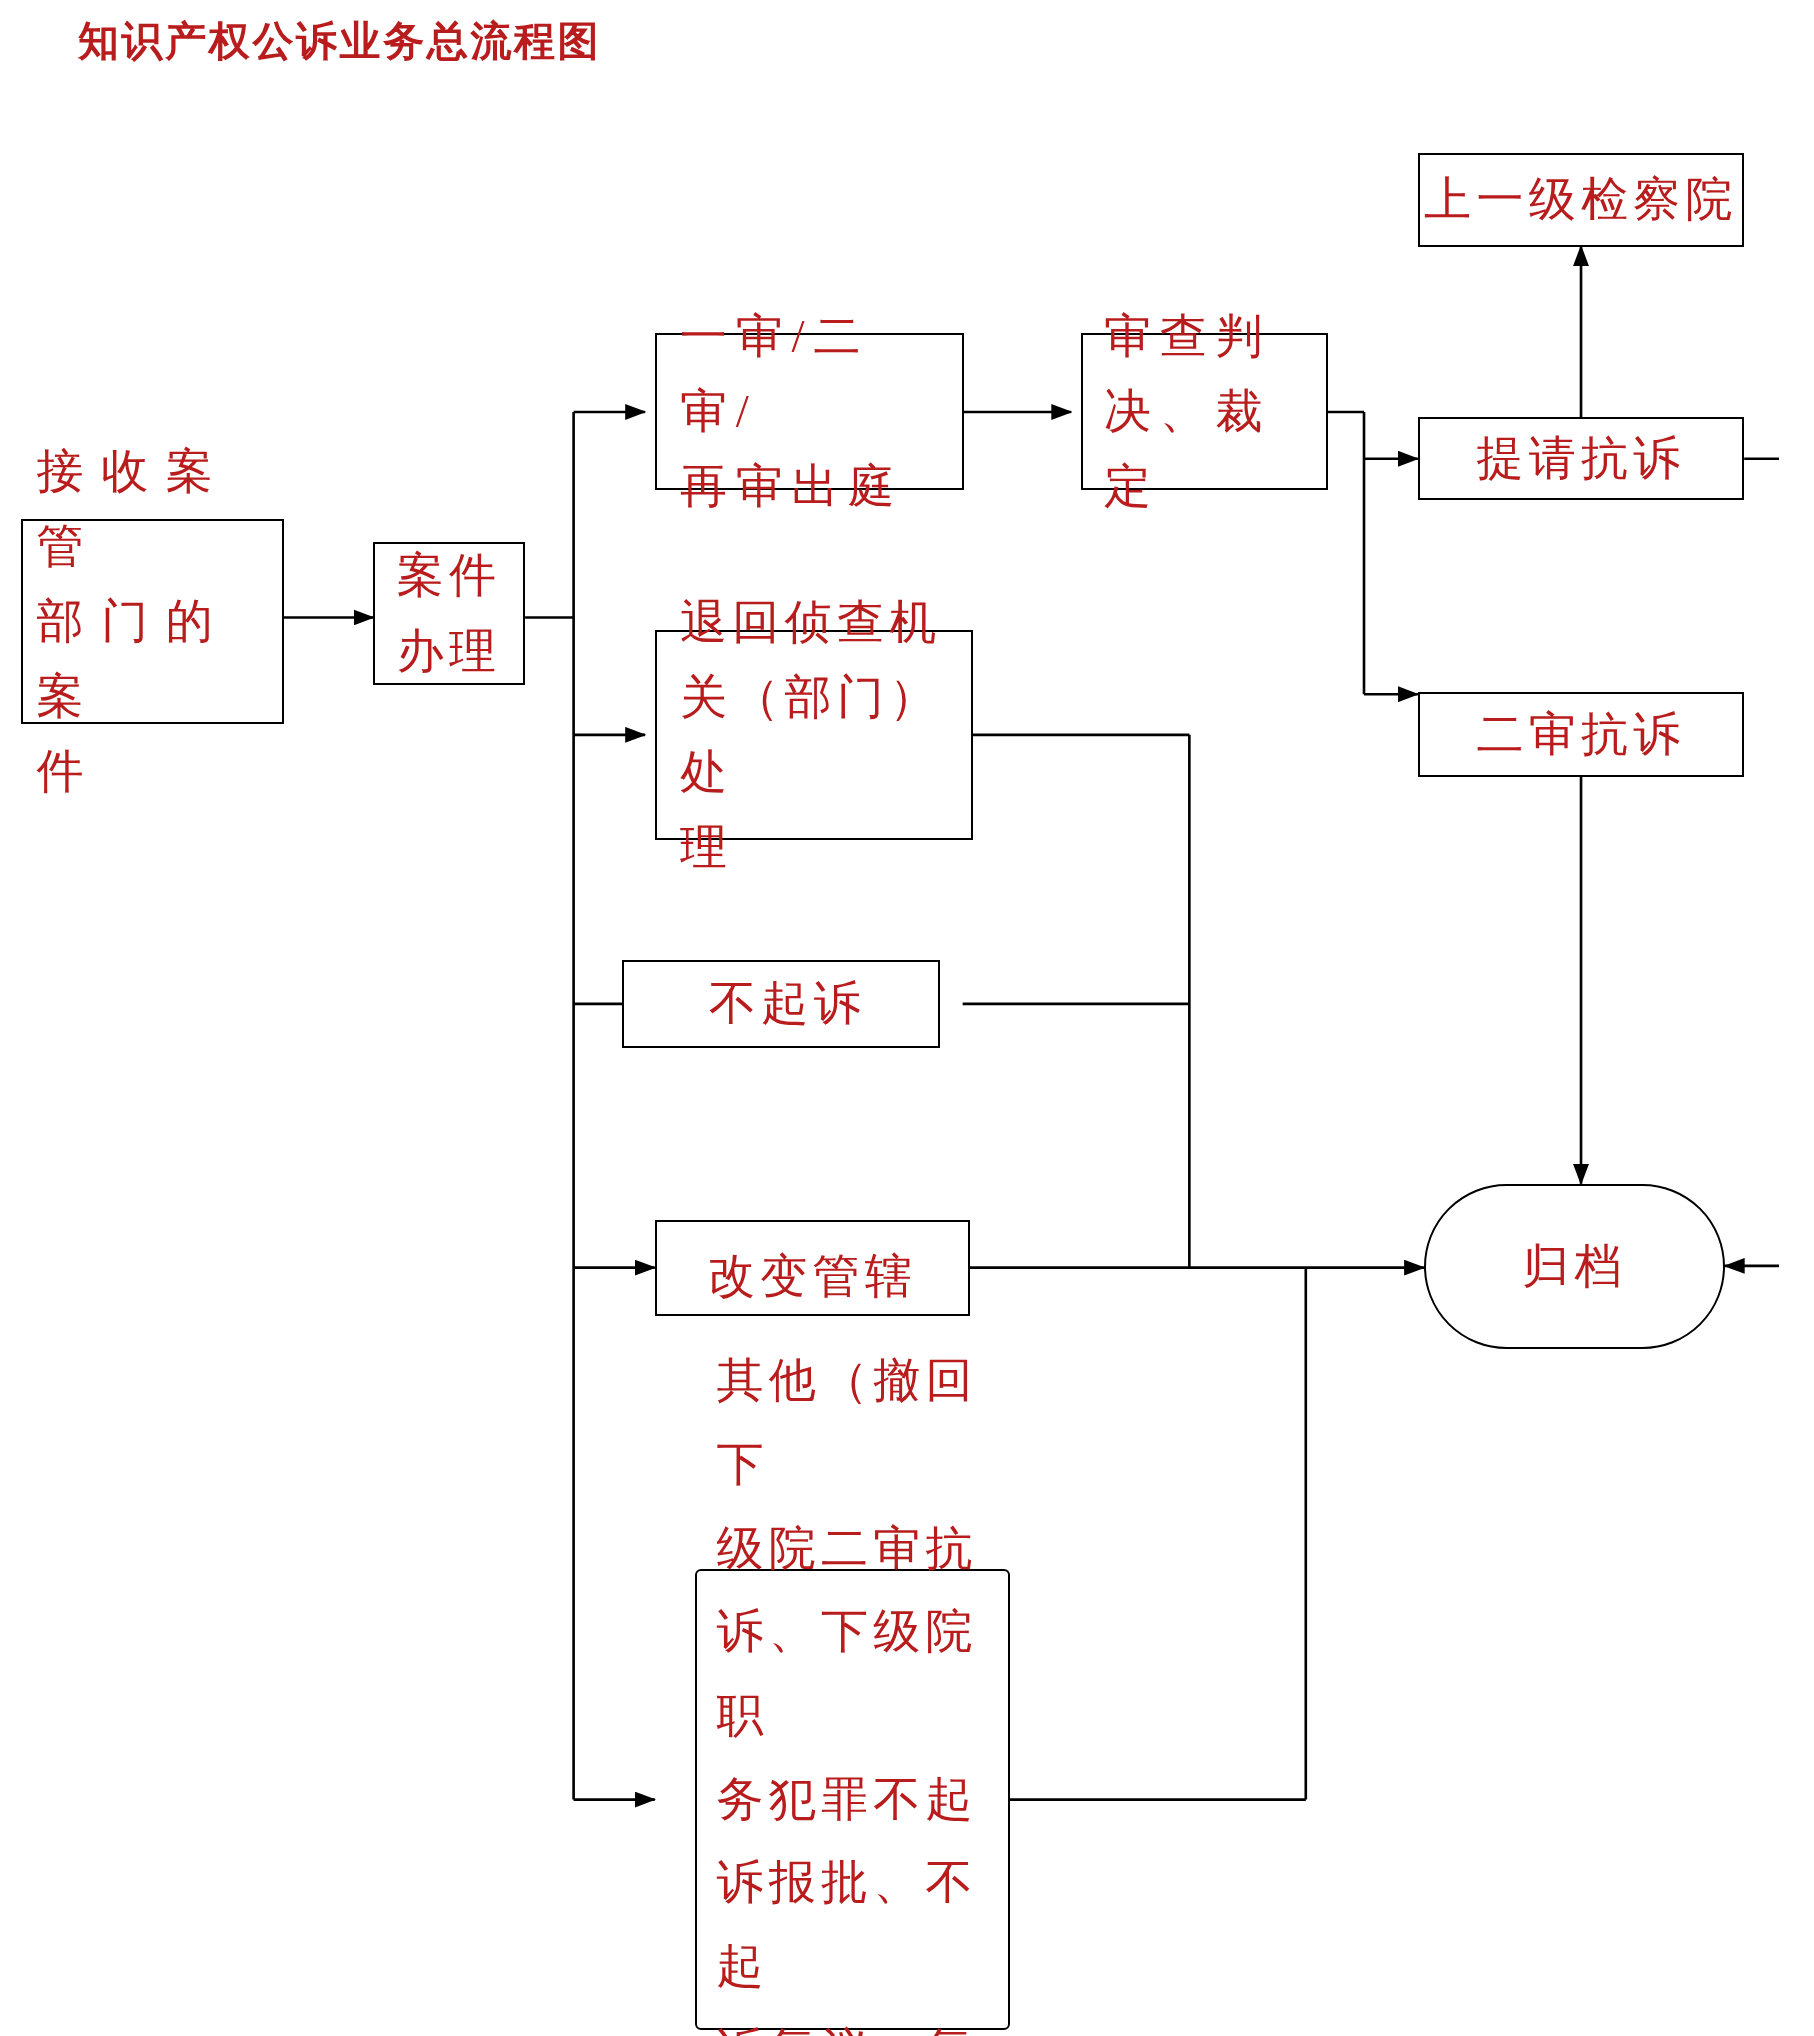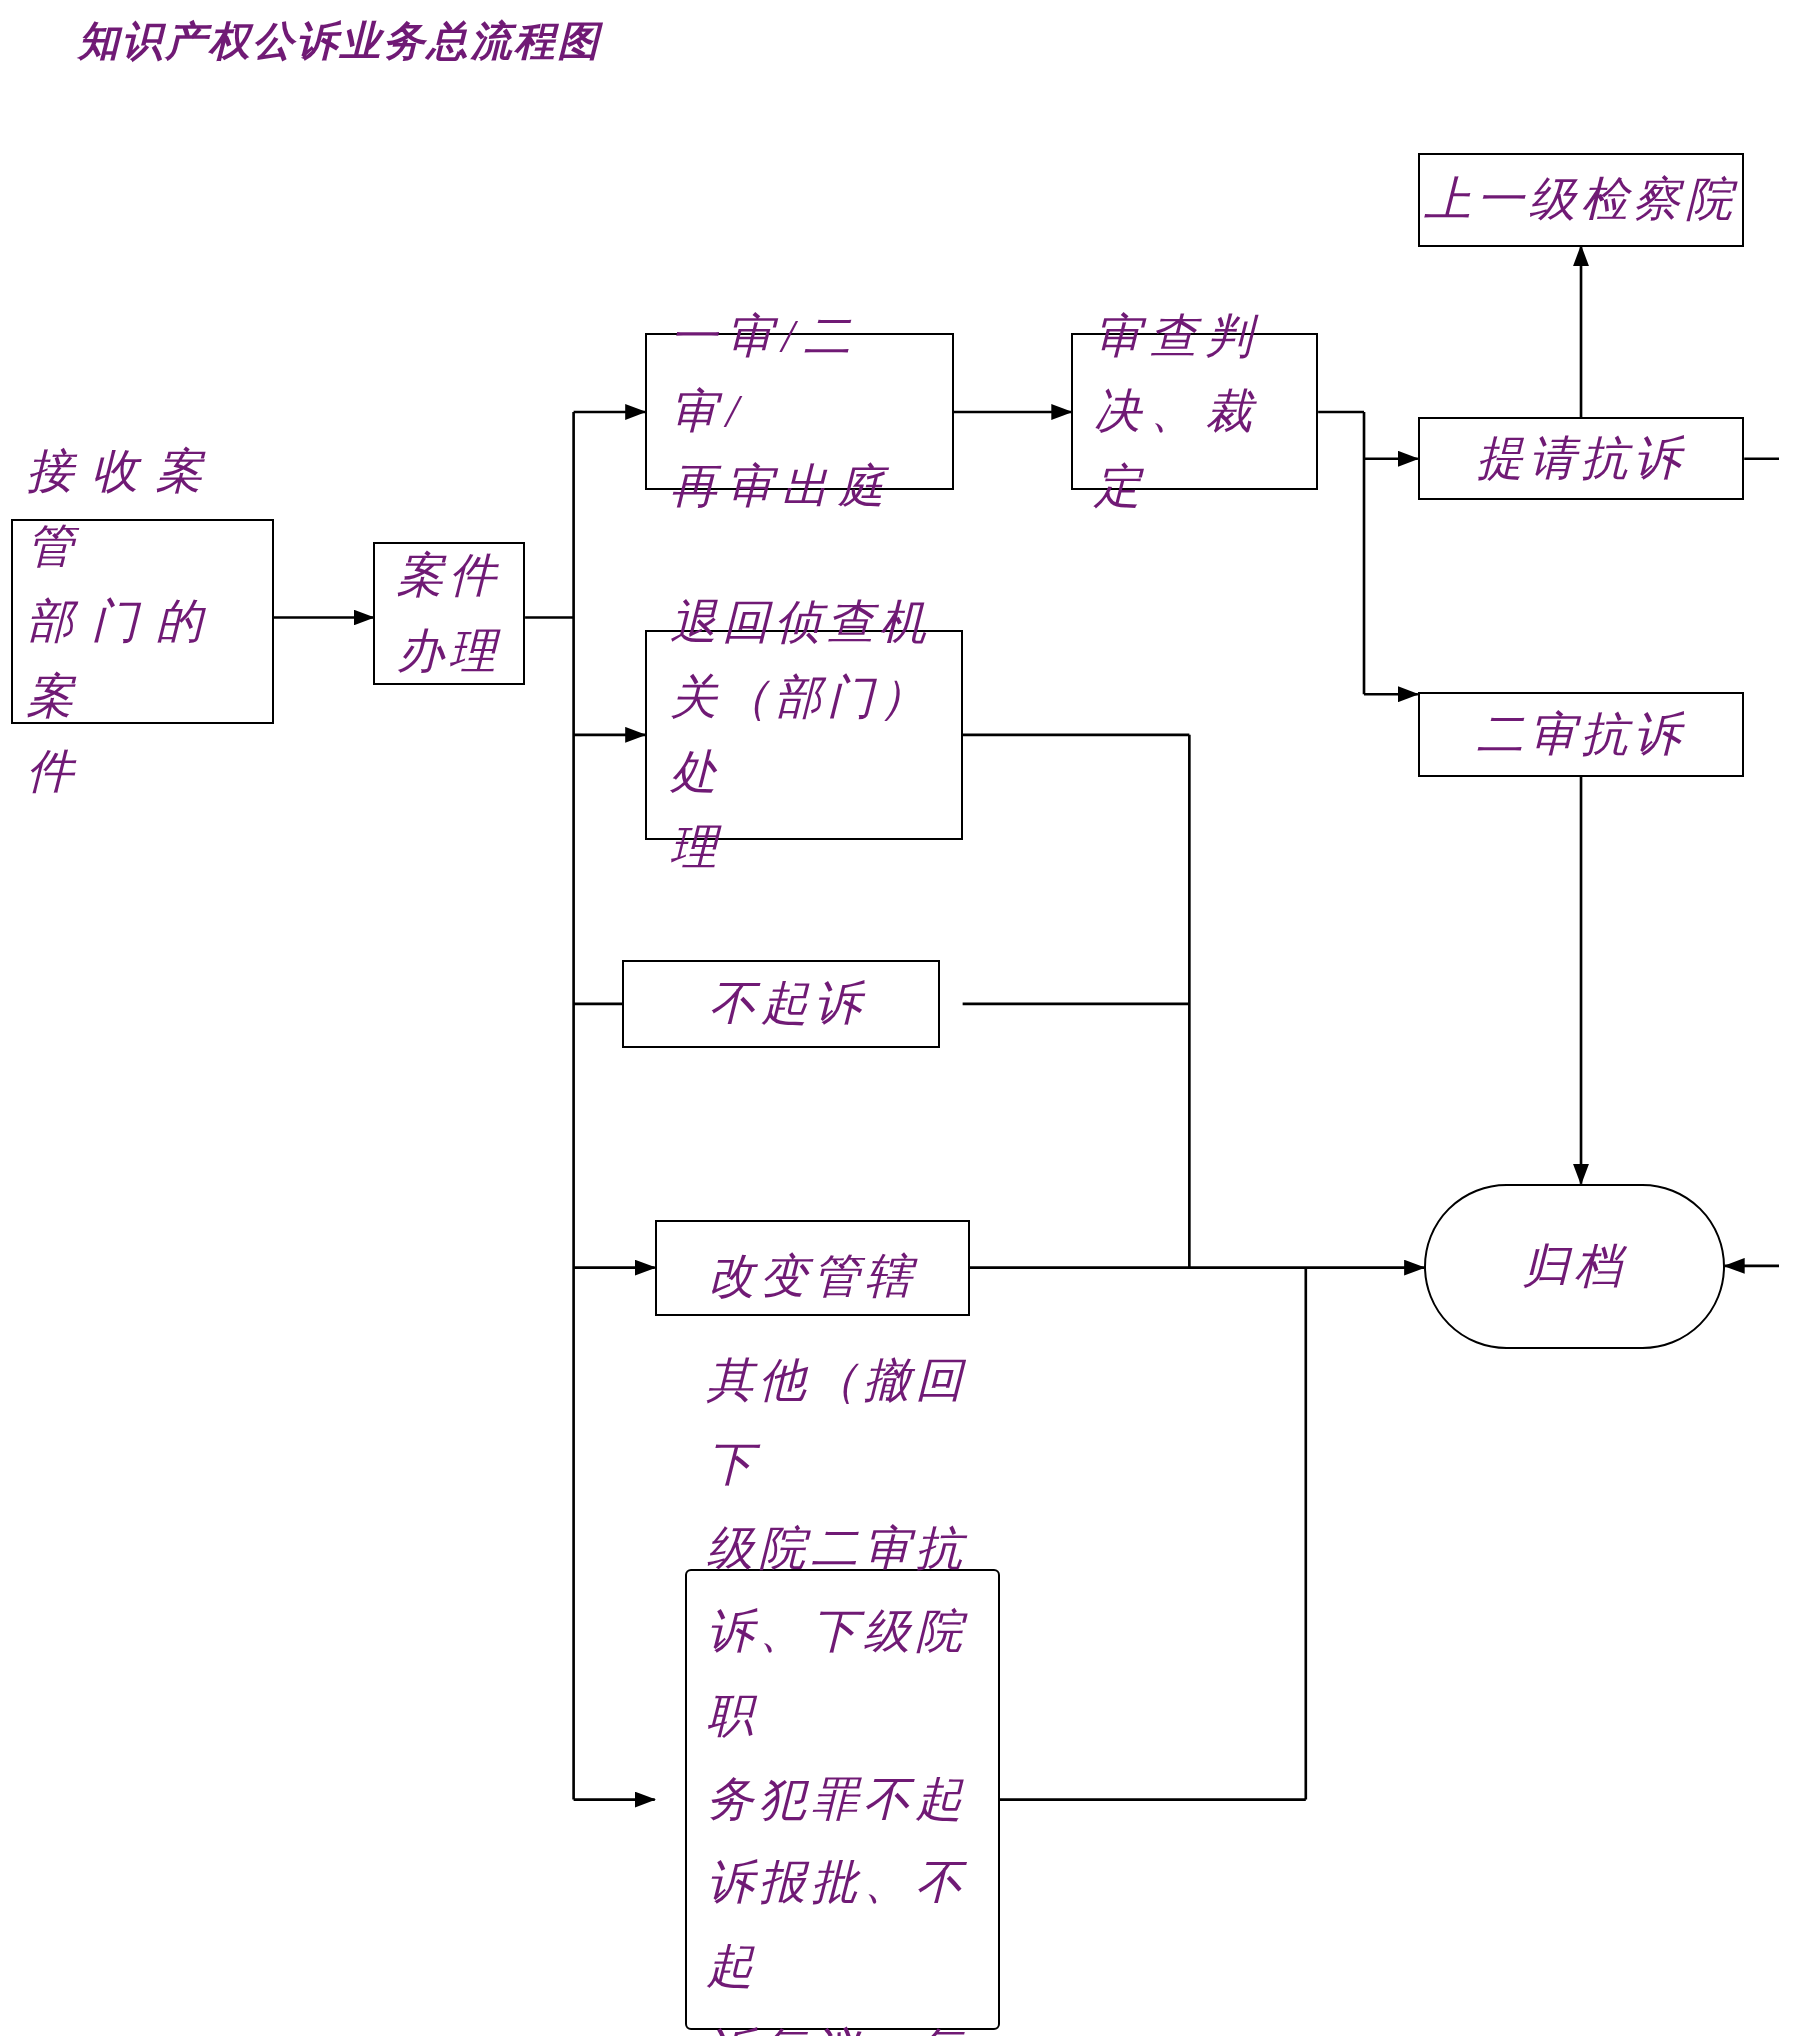--- a/index.html
+++ b/index.html
@@ -1,24 +1,23 @@
 <!DOCTYPE html>
 <html style="font-size:14px"><head>
 <meta charset="utf-8">
 <style>
   html, body { margin: 0; padding: 0; background: #ffffff; }
   .canvas {
     position: relative;
     width: 1779px;
     height: 2036px;
     background: #ffffff;
-    color: #701a75;
+    color: #b91c1c;
     font-family: "Liberation Serif", serif;
     overflow: hidden;
-    font-style: italic;
   }
   .diagram-title {
     position: absolute;
     left: 78px;
     top: 14px;
     font-size: 41px;
     font-weight: bold;
     letter-spacing: 2.6px;
     font-family: "Liberation Sans", sans-serif;
   }
@@ -40,21 +39,21 @@
     display: flex;
     align-items: center;
     justify-content: center;
     font-size: 47px;
     line-height: 1.6;
   }
   .node span {
     white-space: pre-line;
     display: block;
   }
-  .node.align-left { justify-content: flex-end; }
+  .node.align-left { justify-content: flex-end; margin-left: 10px; }
   .node.align-left span { text-align: left; }
   .node.center span { text-align: center; }
   .stadium { border-radius: 83px; }
   .ls-sm { letter-spacing: 5.3px; }
   .ls-md { letter-spacing: 8.8px; }
   .ls-lg { letter-spacing: 17.6px; }
   .other-node { line-height: 1.78; }
 </style>
 </head>
 <body>

